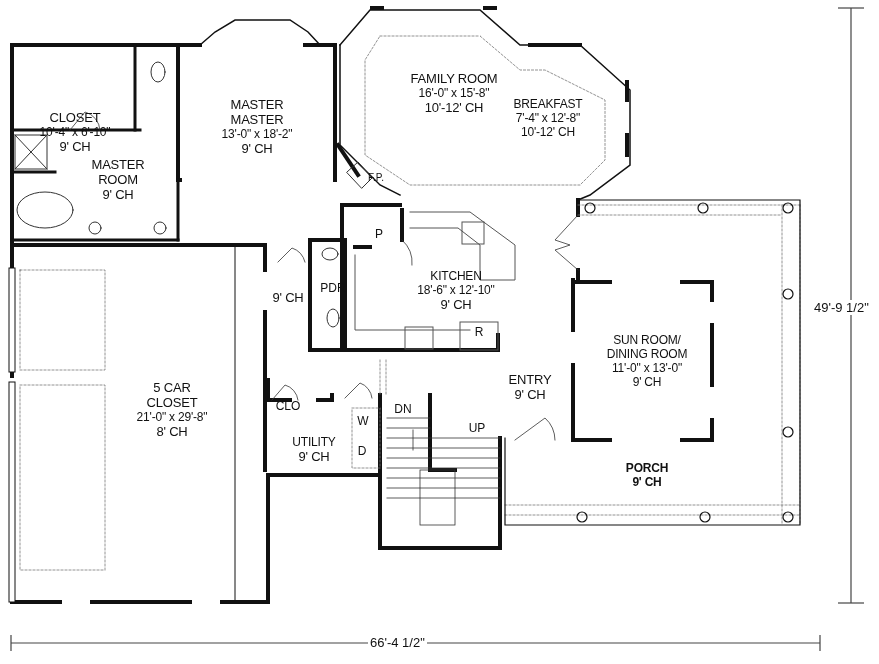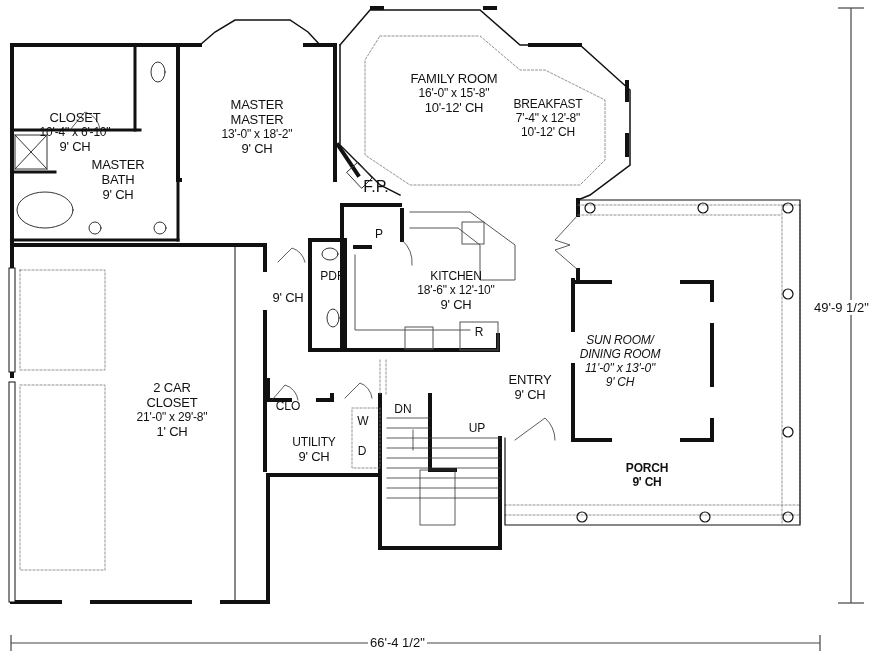--- a/index.html
+++ b/index.html
@@ -179,21 +179,21 @@
 </svg>
 
 <div class="lbl" style="left:75px; top:68px;margin-top:42px;">
   <span>CLOSET</span>
   <span class="small">10'-4" x 6'-10"</span>
   <span>9' CH</span>
 </div>
 
 <div class="lbl" style="left:118px; top:157px;">
   <span>MASTER</span>
-  <span>BATH</span>
+  <span>ROOM</span>
   <span>9' CH</span>
 </div>
 
 <div class="lbl" style="left:257px; top:97px;">
   <span>MASTER</span>
   <span>MASTER</span>
   <span class="small">13'-0" x 18'-2"</span>
   <span>9' CH</span>
 </div>
 
@@ -208,56 +208,56 @@
   <span class="small">7'-4" x 12'-8"</span>
   <span class="small">10'-12' CH</span>
 </div>
 
 <div class="lbl" style="left:428px; top:269px;margin-left:28px;">
   <span class="small">KITCHEN</span>
   <span class="small">18'-6" x 12'-10"</span>
   <span>9' CH</span>
 </div>
 
-<div class="lbl" style="left:620px; top:333px;font-style:italic;">
+<div class="lbl" style="left:647px; top:333px;">
   <span class="small">SUN ROOM/</span>
   <span class="small">DINING ROOM</span>
   <span class="small">11'-0" x 13'-0"</span>
   <span class="small">9' CH</span>
 </div>
 
 <div class="lbl" style="left:530px; top:372px;">
   <span>ENTRY</span>
   <span>9' CH</span>
 </div>
 
 <div class="lbl" style="left:647px; top:461px;font-weight:bold;">
   <span class="small">PORCH</span>
   <span class="small">9' CH</span>
 </div>
 
 <div class="lbl" style="left:172px; top:380px;">
-  <span>2 CAR</span>
+  <span>5 CAR</span>
   <span>CLOSET</span>
   <span class="small">21'-0" x 29'-8"</span>
-  <span>1' CH</span>
+  <span>8' CH</span>
 </div>
 
 <div class="lbl" style="left:314px; top:435px;">
   <span class="small">UTILITY</span>
   <span>9' CH</span>
 </div>
 
 <div class="lbl" style="left:288px; top:290px;">
   <span>9' CH</span>
 </div>
 
-<div class="tag" style="left:360px; top:187px; font-size:16px;padding-left:32px;">F.P.</div>
+<div class="tag" style="left:360px; top:177px; font-size:10px;padding-left:32px;">F.P.</div>
 <div class="tag" style="left:379px; top:234px;">P</div>
-<div class="tag" style="left:333px; top:276px;">PDR</div>
+<div class="tag" style="left:333px; top:288px;">PDR</div>
 <div class="tag" style="left:479px; top:332px;">R</div>
 <div class="tag" style="left:288px; top:406px;">CLO</div>
 <div class="tag" style="left:363px; top:421px;">W</div>
 <div class="tag" style="left:362px; top:451px;">D</div>
 <div class="tag" style="left:403px; top:409px;">DN</div>
 <div class="tag" style="left:477px; top:428px;">UP</div>
 
 <div class="dim" style="left:368px; top:635px;">66'-4 1/2"</div>
 <div class="dim" style="left:812px; top:300px;">49'-9 1/2"</div>
 

